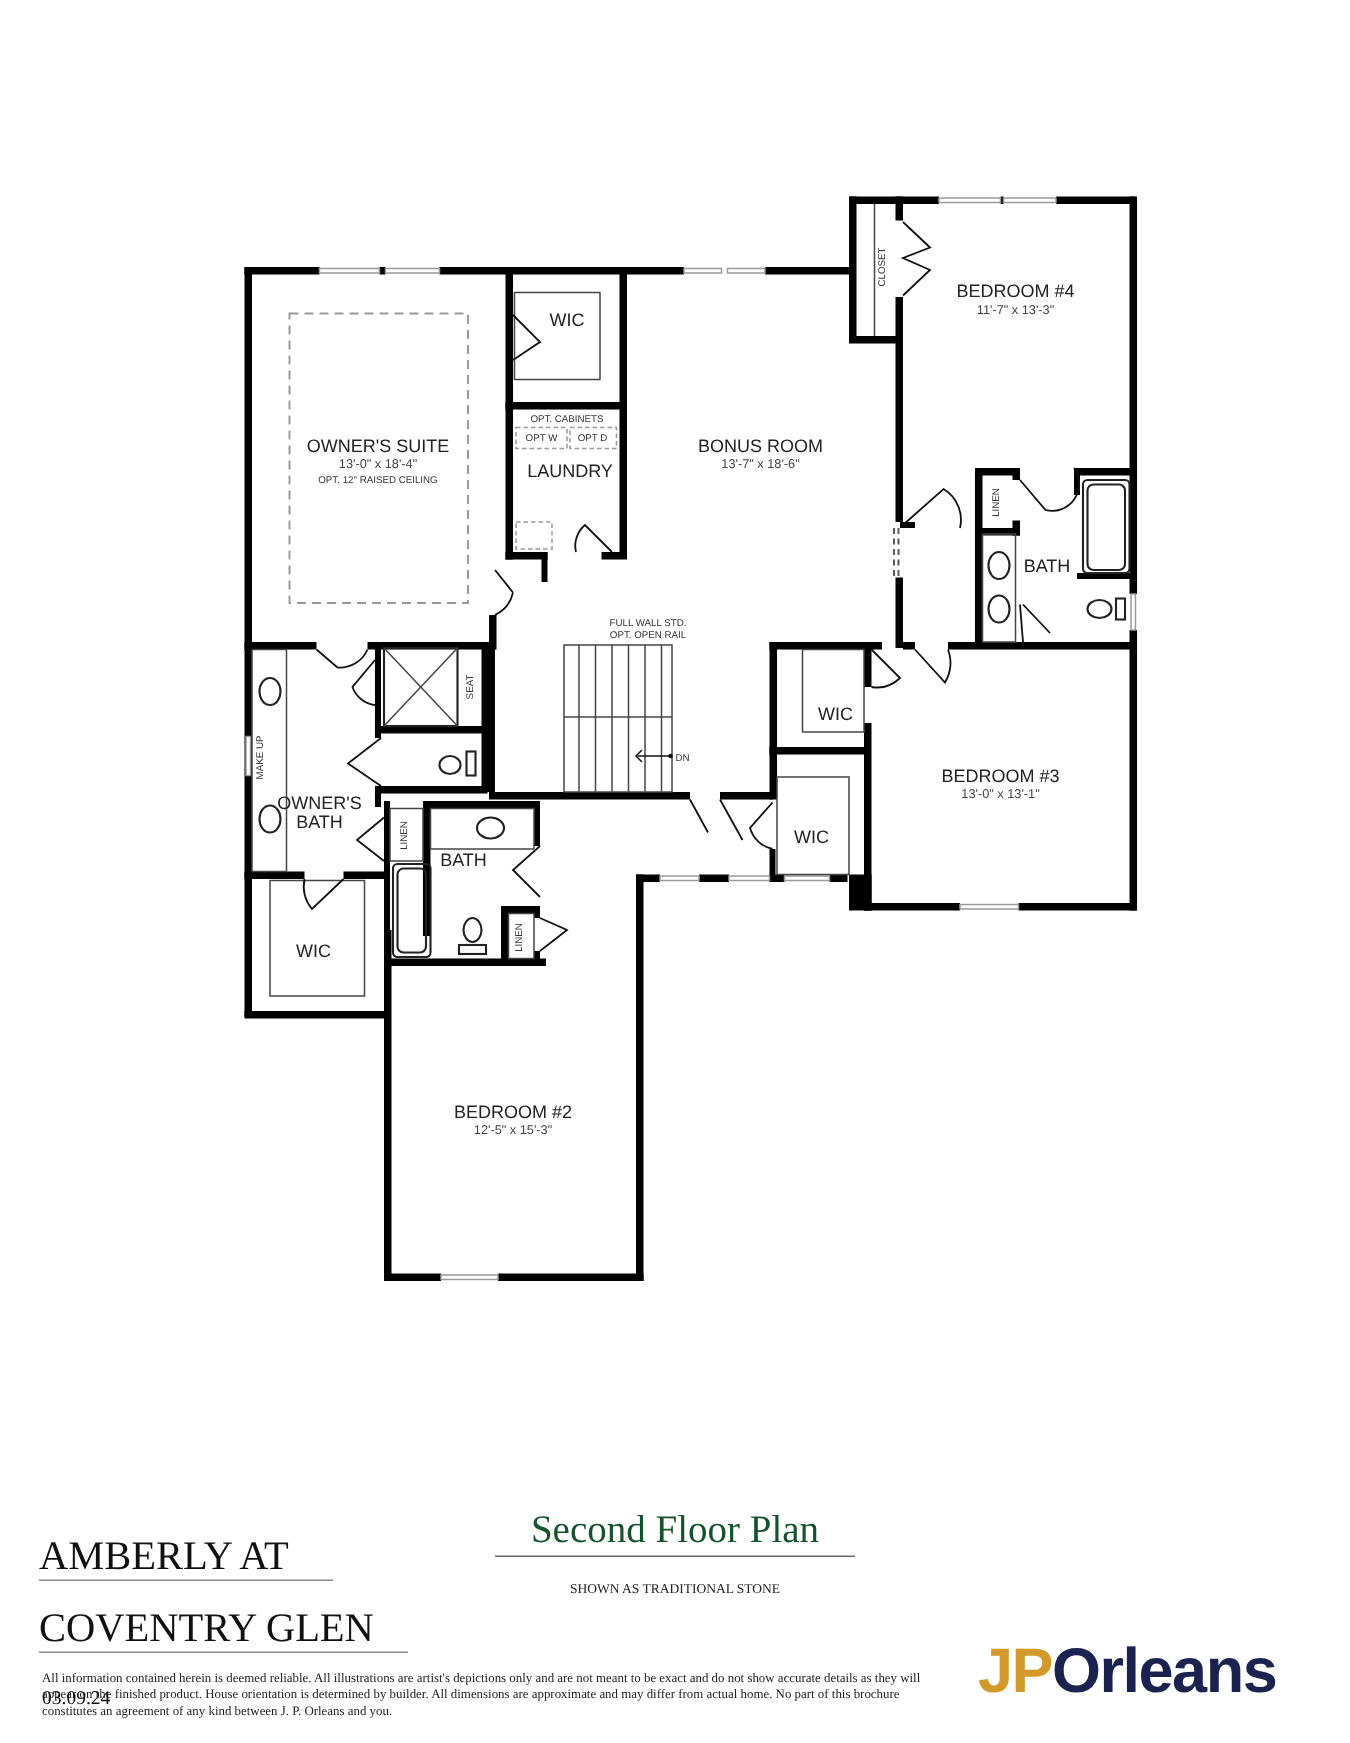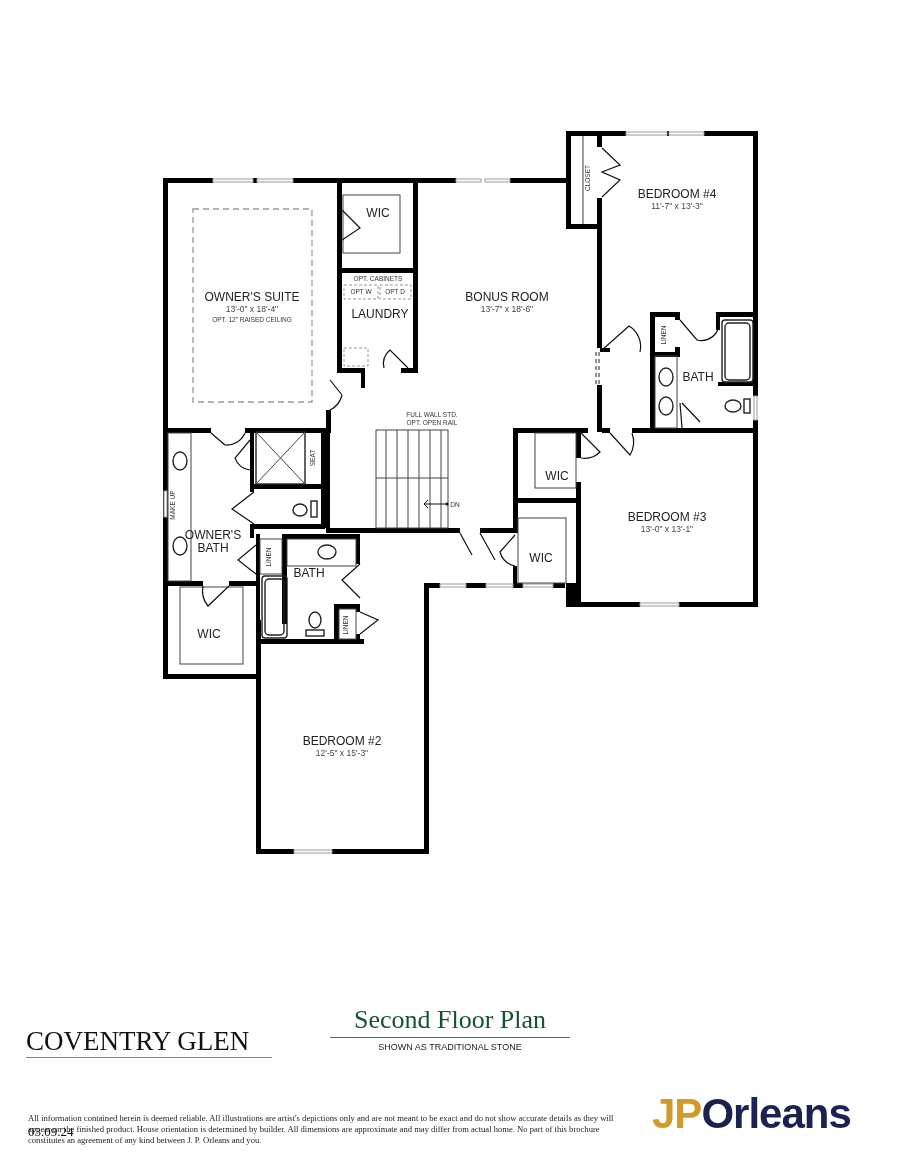--- a/index.html
+++ b/index.html
@@ -10,25 +10,25 @@
   .thin { fill: none; stroke: #444; stroke-width: 1; }
   .dash { fill: none; stroke: #999; stroke-width: 1.3; stroke-dasharray: 6 4; }
   .win { fill: #fff; stroke: #999; stroke-width: 1; }
   .door { fill: none; stroke: #111; stroke-width: 1.2; }
   .rl { font-family: "Liberation Sans", sans-serif; font-size: 12px; fill: #222; text-anchor: middle; }
   .rd { font-family: "Liberation Sans", sans-serif; font-size: 8.5px; fill: #444; text-anchor: middle; }
   .sm { font-family: "Liberation Sans", sans-serif; font-size: 6.5px; fill: #333; text-anchor: middle; }
 
   .title-block { position: absolute; left: 330px; top: 981px; width: 240px; text-align: center; }
   .title { font-family: "Liberation Serif", serif; font-size: 26px; color: #14532d; line-height: 30px; border-bottom: 1.5px solid #666; padding-bottom: 2px; margin-top: 24px; }
-  .subtitle { font-family: Liberation Sans, sans-serif; font-size: 9px; color: #222; margin-top: 4px; }
+  .subtitle { font-family: Liberation Serif, serif; font-size: 9px; color: #222; margin-top: 16px; }
 
   .community { position: absolute; left: 26px; top: 1022px; font-family: "Liberation Serif", serif; font-size: 27px; color: #111; line-height: 30px; }
   .community .line1 { border-bottom: 1.5px solid #888; width: 196px; padding-bottom: 1px; }
-  .community .line2 { border-bottom: 1.5px solid #888; width: 246px; margin-top: 4px; padding-bottom: 1px; }
+  .community .line2 { border-bottom: 1.5px solid #888; width: 246px; margin-top: 16px; padding-bottom: 1px; }
 
   .disclaimer { position: absolute; left: 28px; top: 1089px; width: 600px; font-family: "Liberation Serif", serif; font-size: 8.6px; color: #222; line-height: 11px; margin-top: 24px; }
   .date { position: absolute; left: 28px; top: 1124px; font-family: "Liberation Serif", serif; font-size: 13px; color: #111; }
 
   .logo { position: absolute; left: 652px; top: 1090px; font-family: Liberation Sans, sans-serif; font-weight: bold; font-size: 42px; line-height: 48px; letter-spacing: -1px; }
   .logo .jp { color: #d19a2a; }
   .logo .orl { color: #1c2250; }
 </style>
 </head>
 <body>
@@ -285,20 +285,21 @@
     <text class="rd" x="342" y="756">12'-5" x 15'-3"</text>
   </g>
 </svg>
 
 <div class="title-block">
   <div class="title">Second Floor Plan</div>
   <div class="subtitle">SHOWN AS TRADITIONAL STONE</div>
 </div>
 
 <div class="community">
+  <div class="line1">AMBERLY AT</div>
   <div class="line2">COVENTRY GLEN</div>
 </div>
 
 <div class="disclaimer">All information contained herein is deemed reliable.  All illustrations are artist's depictions only and are not meant to be exact and do not show accurate details as they will appear on the finished product.  House orientation is determined by builder. All dimensions are approximate and may differ from actual home. No part of this brochure constitutes an agreement of any kind between J. P. Orleans and you.</div>
 <div class="date">03.09.24</div>
 
 <div class="logo">
   <span class="jp">JP</span><span class="orl">Orleans</span>
 </div>
 

